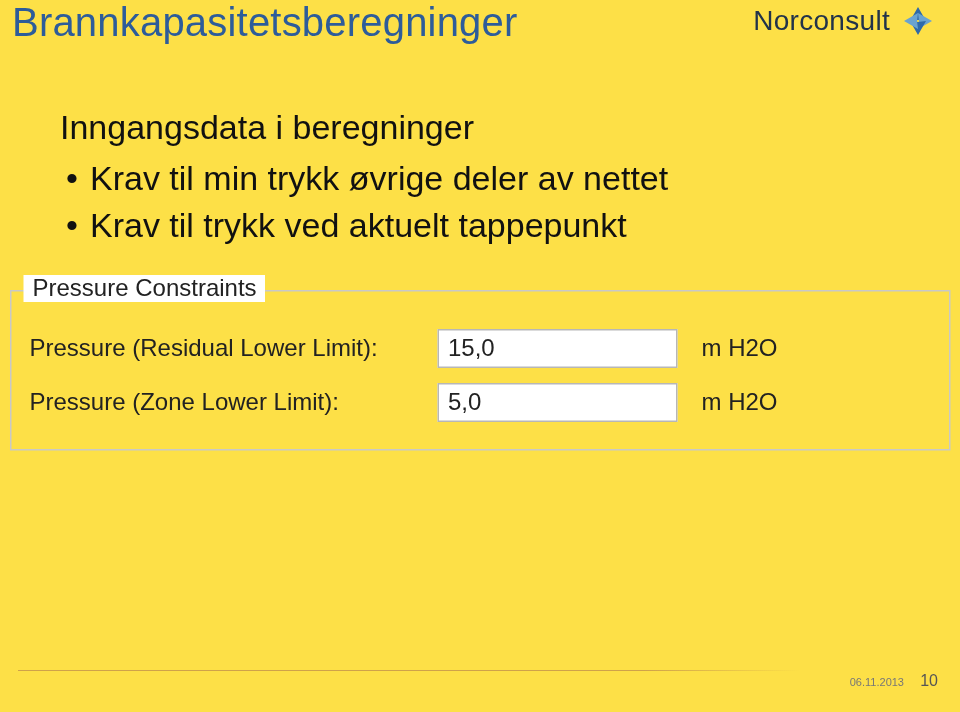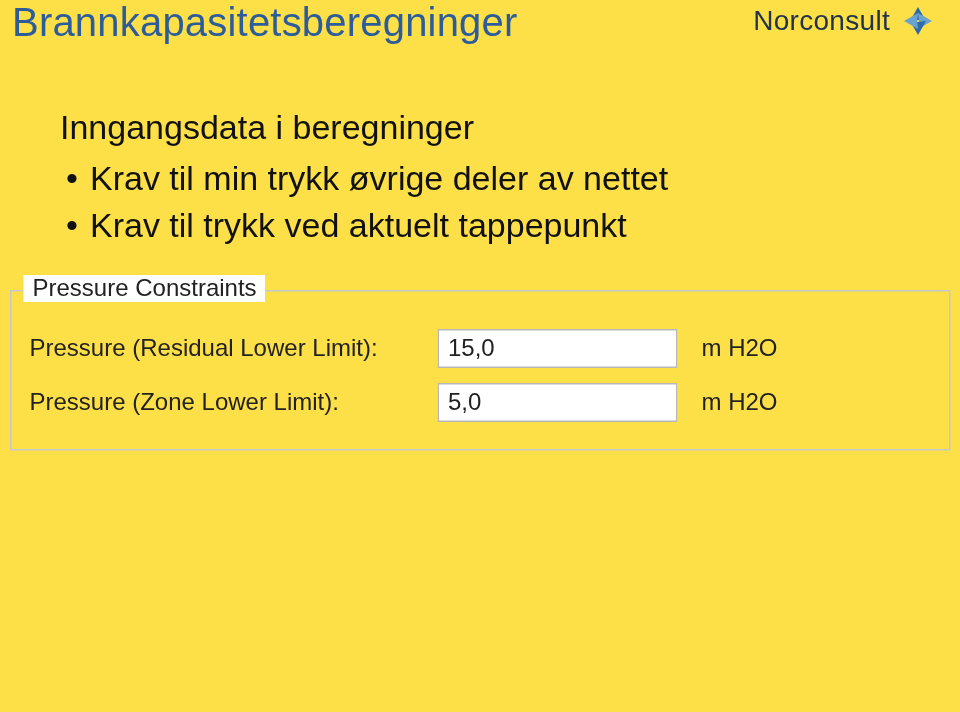--- a/index.html
+++ b/index.html
@@ -196,14 +196,19 @@
         <div class="row">
           <div class="row-label">Pressure (Zone Lower Limit):</div>
           <input class="row-input" type="text" value="5,0" style="">
           <div class="row-unit">m H2O</div>
         </div>
 
       </div>
     </div>
   </div>
 
+  <div class="footer">
+    <div class="footer-line"></div>
+    <div class="footer-date">06.11.2013</div>
+    <div class="footer-page">10</div>
+  </div>
 
 </div>
 
 </body></html>

